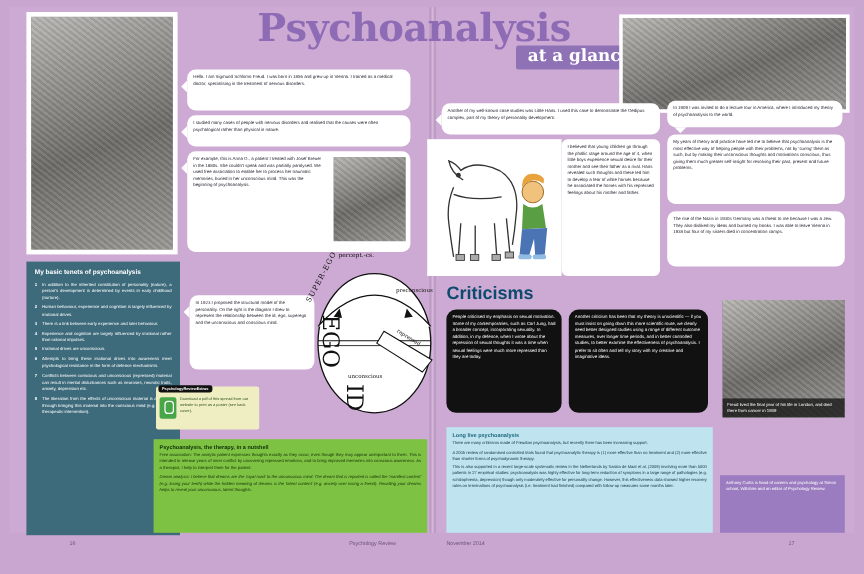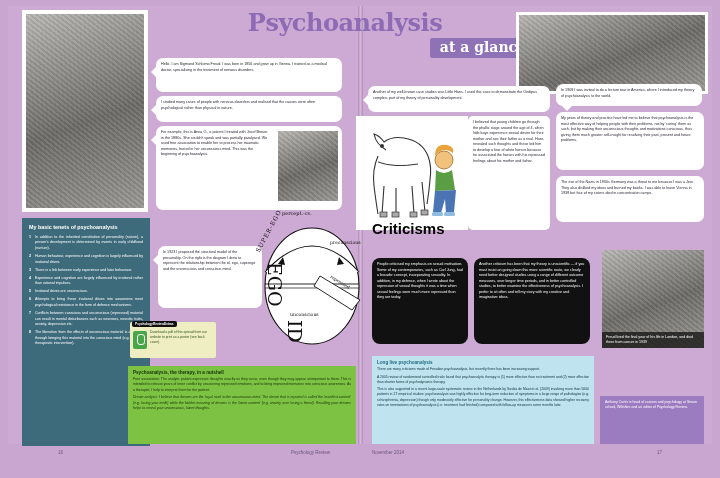--- a/index.html
+++ b/index.html
@@ -30,21 +30,21 @@
        font-size:3.7px;line-height:1.5;color:#2a2430;}
   .bub:after{content:"";position:absolute;width:0;height:0;}
   .bub.tl:after{left:-5px;top:9px;border:5px solid transparent;border-right-color:#fff;border-left:0;}
   .bub.bl:after{left:6px;bottom:-5px;border:5px solid transparent;border-top-color:#fff;border-bottom:0;}
   .bub.bd{background:#111;color:#fff;border-radius:8px;}
   .bub.bd:after{border-top-color:#111;border-right-color:#111;}
 
   
   .title{position:absolute;left:150px;top:6px;width:390px;height:44px;}
   .title .main{font-family:"DejaVu Serif",serif;font-weight:bold;color:#8d6bb5;
-    font-size:24px;letter-spacing:-0.5px;line-height:34px;text-align:center;}
+    font-size:32px;letter-spacing:-0.5px;line-height:34px;text-align:center;}
   .glance-wrap{position:absolute;right:6px;top:32px;background:#8f72b6;padding:1px 8px 3px 10px;border-radius:2px;}
   .glance{font-family:"DejaVu Serif",serif;font-weight:bold;color:#fff;font-size:14px;line-height:16px;}
 
   
   .tenets{position:absolute;left:22px;top:218px;width:128px;height:228px;background:#3e6b7c;
           color:#fff;padding:6px 7px;box-sizing:border-box;}
   .tenets h3{margin:0 0 4px 0;font-size:5.4px;line-height:1.25;font-weight:bold;}
   .tenets ol{margin:0;padding:0;list-style:none;counter-reset:t;}
   .tenets li{counter-increment:t;font-size:3.6px;line-height:1.55;margin-bottom:2.5px;
              padding-left:6px;position:relative;text-align:justify;}
@@ -59,21 +59,21 @@
 
   
   .dl{position:absolute;left:130px;top:322px;width:86px;height:36px;background:#efeec2;border-radius:2px;}
   .dl .hd{position:absolute;left:2px;top:-1px;background:#111;color:#fff;font-size:3.2px;
           padding:1px 3px;border-radius:2px;font-weight:bold;}
   .dl .ic{position:absolute;left:3px;top:9px;width:14px;height:18px;background:#48a548;border-radius:2px;}
   .dl .ic:after{content:"";position:absolute;left:4px;top:3px;width:6px;height:9px;border:1.4px solid #fff;border-radius:3px;}
   .dl p{position:absolute;left:20px;top:8px;right:3px;margin:0;font-size:3.3px;line-height:1.5;color:#2f4f1a;}
 
   
-  .crit-h{position:absolute;left:372px;top:220px;font-size:15px;font-weight:bold;color:#000000;}
+  .crit-h{position:absolute;left:372px;top:236px;font-size:15px;font-weight:bold;color:#0c4a6e;}
 
   
   .llp{position:absolute;left:372px;top:356px;width:222px;height:88px;background:#bfe3ef;
        padding:4px 5px;box-sizing:border-box;}
   .llp h3{margin:0 0 2px;font-size:4.6px;color:#1f6b80;font-weight:bold;}
   .llp p{margin:0 0 2.5px;font-size:3.4px;line-height:1.5;color:#14333c;text-align:justify;}
 
   
   .author{position:absolute;left:600px;top:396px;width:104px;height:48px;background:#9c7cc0;
           color:#fff;padding:4px 5px;box-sizing:border-box;font-size:3.5px;line-height:1.55;}

